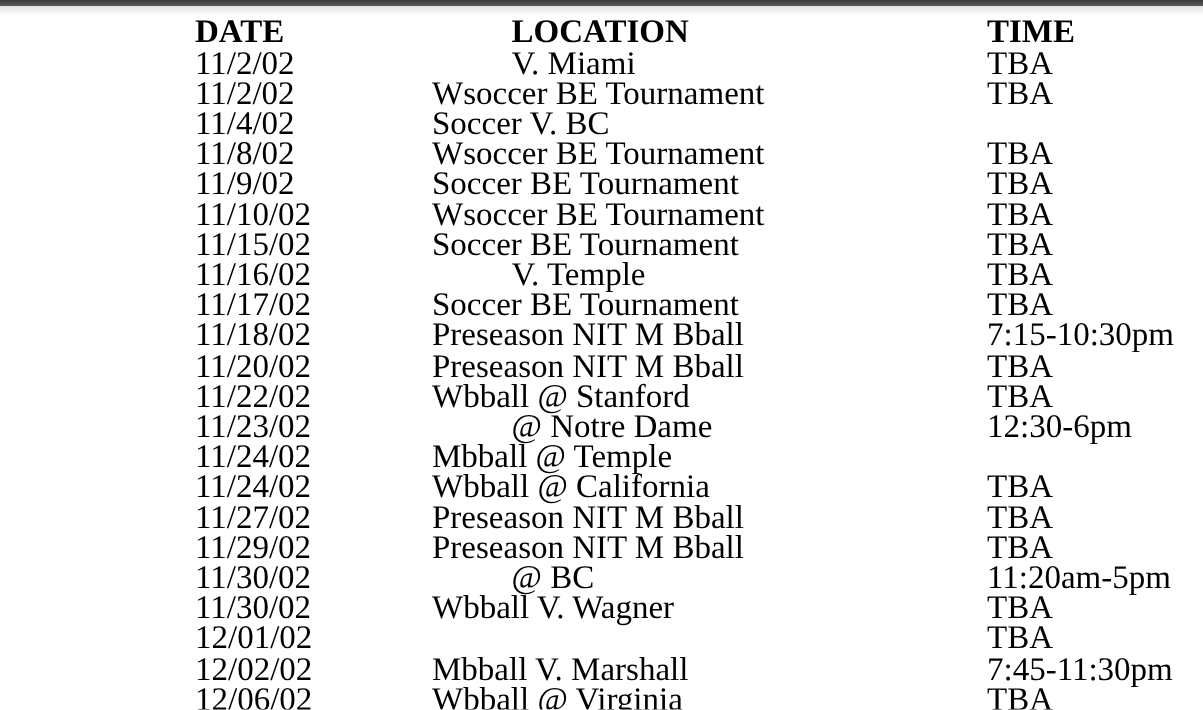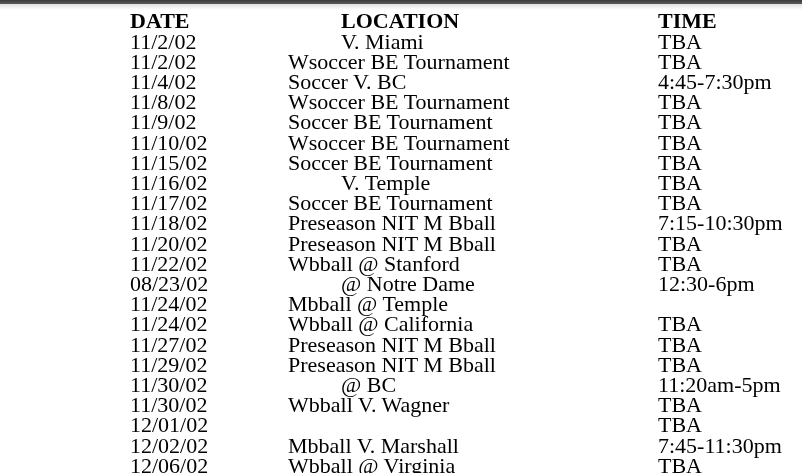--- a/index.html
+++ b/index.html
@@ -49,21 +49,20 @@
       <span class="c-time">TBA</span>
     </div>
     <div class="row" style="top: 51.7px;">
       <span class="c-date">11/2/02</span>
       <span class="c-loc">Wsoccer BE Tournament</span>
       <span class="c-time">TBA</span>
     </div>
     <div class="row" style="top: 71.9px;">
       <span class="c-date">11/4/02</span>
       <span class="c-loc">Soccer V. BC</span>
-      <span class="c-time">4:45-7:30pm</span>
     </div>
     <div class="row" style="top: 92.1px;">
       <span class="c-date">11/8/02</span>
       <span class="c-loc">Wsoccer BE Tournament</span>
       <span class="c-time">TBA</span>
     </div>
     <div class="row" style="top: 112.3px;">
       <span class="c-date">11/9/02</span>
       <span class="c-loc">Soccer BE Tournament</span>
       <span class="c-time">TBA</span>
@@ -97,21 +96,21 @@
       <span class="c-date">11/20/02</span>
       <span class="c-loc">Preseason NIT M Bball</span>
       <span class="c-time">TBA</span>
     </div>
     <div class="row" style="top: 253.7px;">
       <span class="c-date">11/22/02</span>
       <span class="c-loc">Wbball @ Stanford</span>
       <span class="c-time">TBA</span>
     </div>
     <div class="row" style="top: 273.9px;">
-      <span class="c-date">08/23/02</span>
+      <span class="c-date">11/23/02</span>
       <span class="c-loc indent">@ Notre Dame</span>
       <span class="c-time">12:30-6pm</span>
     </div>
     <div class="row" style="top: 294.1px;">
       <span class="c-date">11/24/02</span>
       <span class="c-loc">Mbball @ Temple</span>
     </div>
     <div class="row" style="top: 314.3px;">
       <span class="c-date">11/24/02</span>
       <span class="c-loc">Wbball @ California</span>

